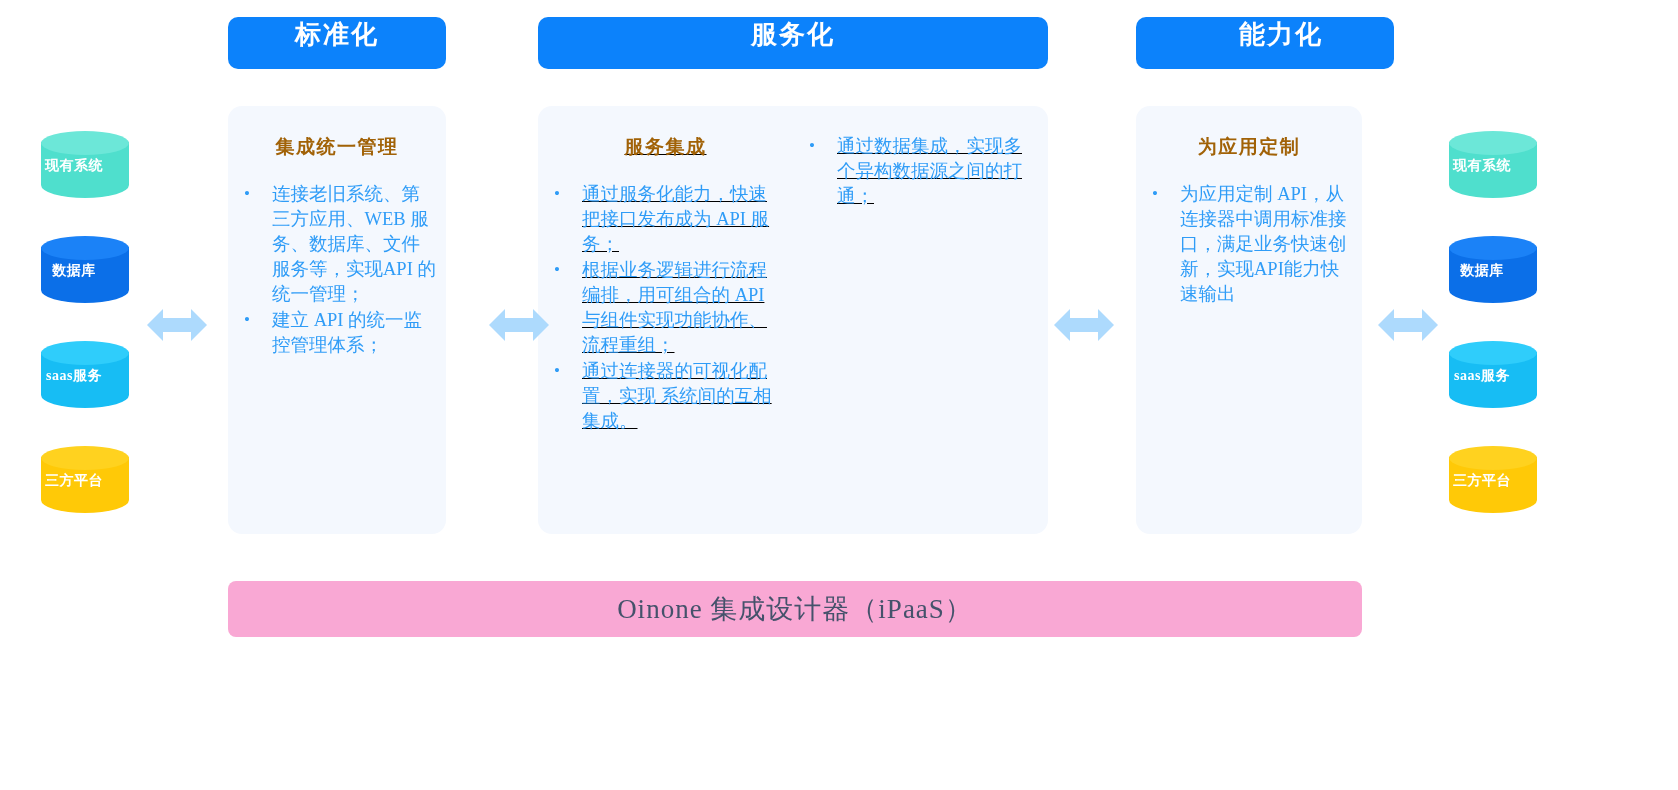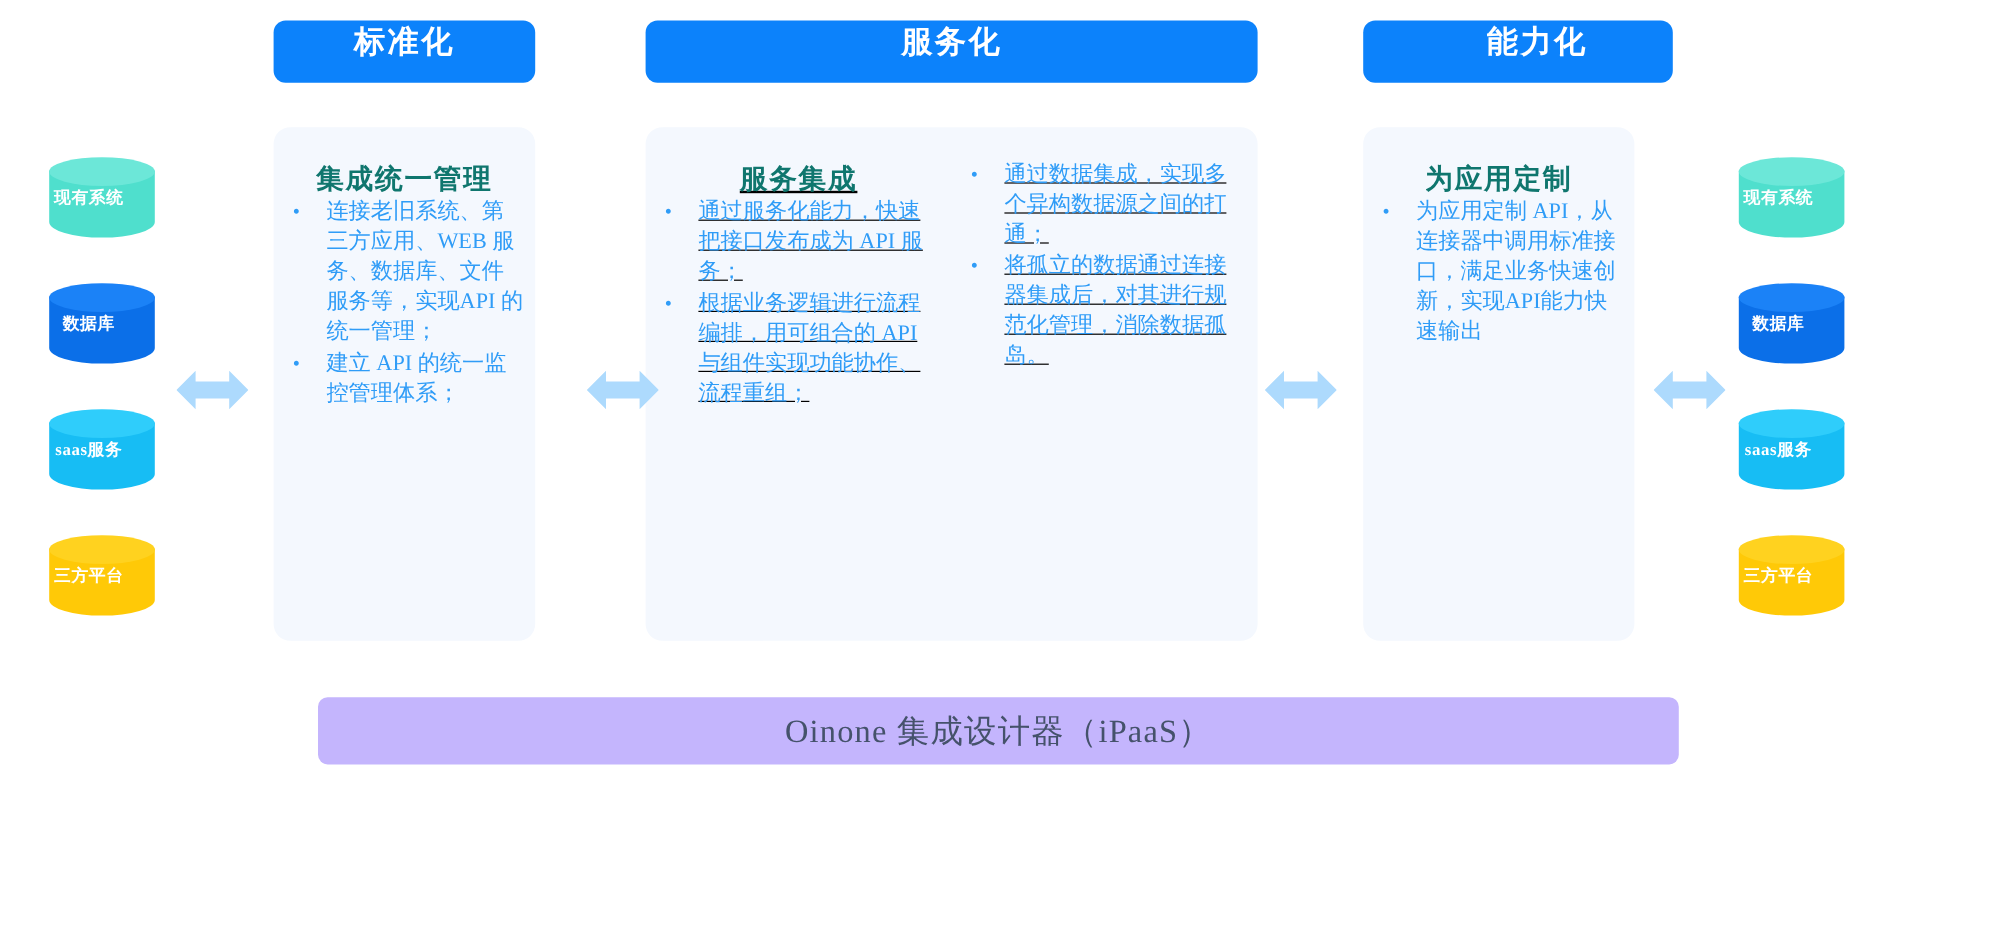--- a/index.html
+++ b/index.html
@@ -57,25 +57,26 @@
   .col {
     flex: 1 1 0;
     display: flex;
     flex-direction: column;
     padding: 28px 10px 10px 10px;
     box-sizing: border-box;
     min-width: 0;
   }
   .col-title {
     text-align: center;
-    color: #0f766e;
+    color: #a16207;
     font-family: "Liberation Sans", sans-serif;
     font-weight: bold;
-    font-size: 23px;
+    font-size: 19px;
     letter-spacing: 1.5px;
+    margin-bottom: 22px;
     white-space: nowrap;
   }
   ul.bullets {
     list-style: none;
     margin: 0;
     padding: 0;
   }
   ul.bullets li {
     position: relative;
     color: #2f9cf7;
@@ -136,30 +137,29 @@
   }
   .arrow svg { display: block; }
 
   
   #footer-bar {
     position: absolute;
     left: 228px;
     top: 581px;
     width: 1134px;
     height: 56px;
-    background: #c4b5fd;
+    background: #f9a8d4;
     border-radius: 8px;
     display: flex;
     align-items: center;
     justify-content: center;
     color: #45526b;
     font-family: "Liberation Serif", serif;
     font-size: 27px;
     letter-spacing: 1px;
-    margin-left: 37px;
   }
 </style>
 </head>
 <body>
 
 <div class="pill" id="pill-0">
   <span>标准化</span>
 </div>
 <div class="pill" id="pill-1">
   <span>服务化</span>
@@ -180,26 +180,26 @@
   </div>
 </div>
 
 <div class="panel" id="panel-1">
   <div class="panel-inner">
     <div class="col">
       <div class="col-title">服务集成</div>
       <ul class="bullets">
           <li>通过服务化能力，快速把接口发布成为 API 服务；</li>
           <li>根据业务逻辑进行流程编排，用可组合的 API 与组件实现功能协作、流程重组；</li>
+          <li>通过连接器的可视化配置，实现 系统间的互相集成。</li>
         </ul>
     </div>
     <div class="col">
       <ul class="bullets">
           <li>通过数据集成，实现多个异构数据源之间的打通；</li>
-          <li>将孤立的数据通过连接器集成后，对其进行规范化管理，消除数据孤岛。</li>
         </ul>
     </div>
   </div>
 </div>
 
 <div class="panel" id="panel-2">
   <div class="panel-inner">
     <div class="col">
       <div class="col-title">为应用定制</div>
       <ul class="bullets">

